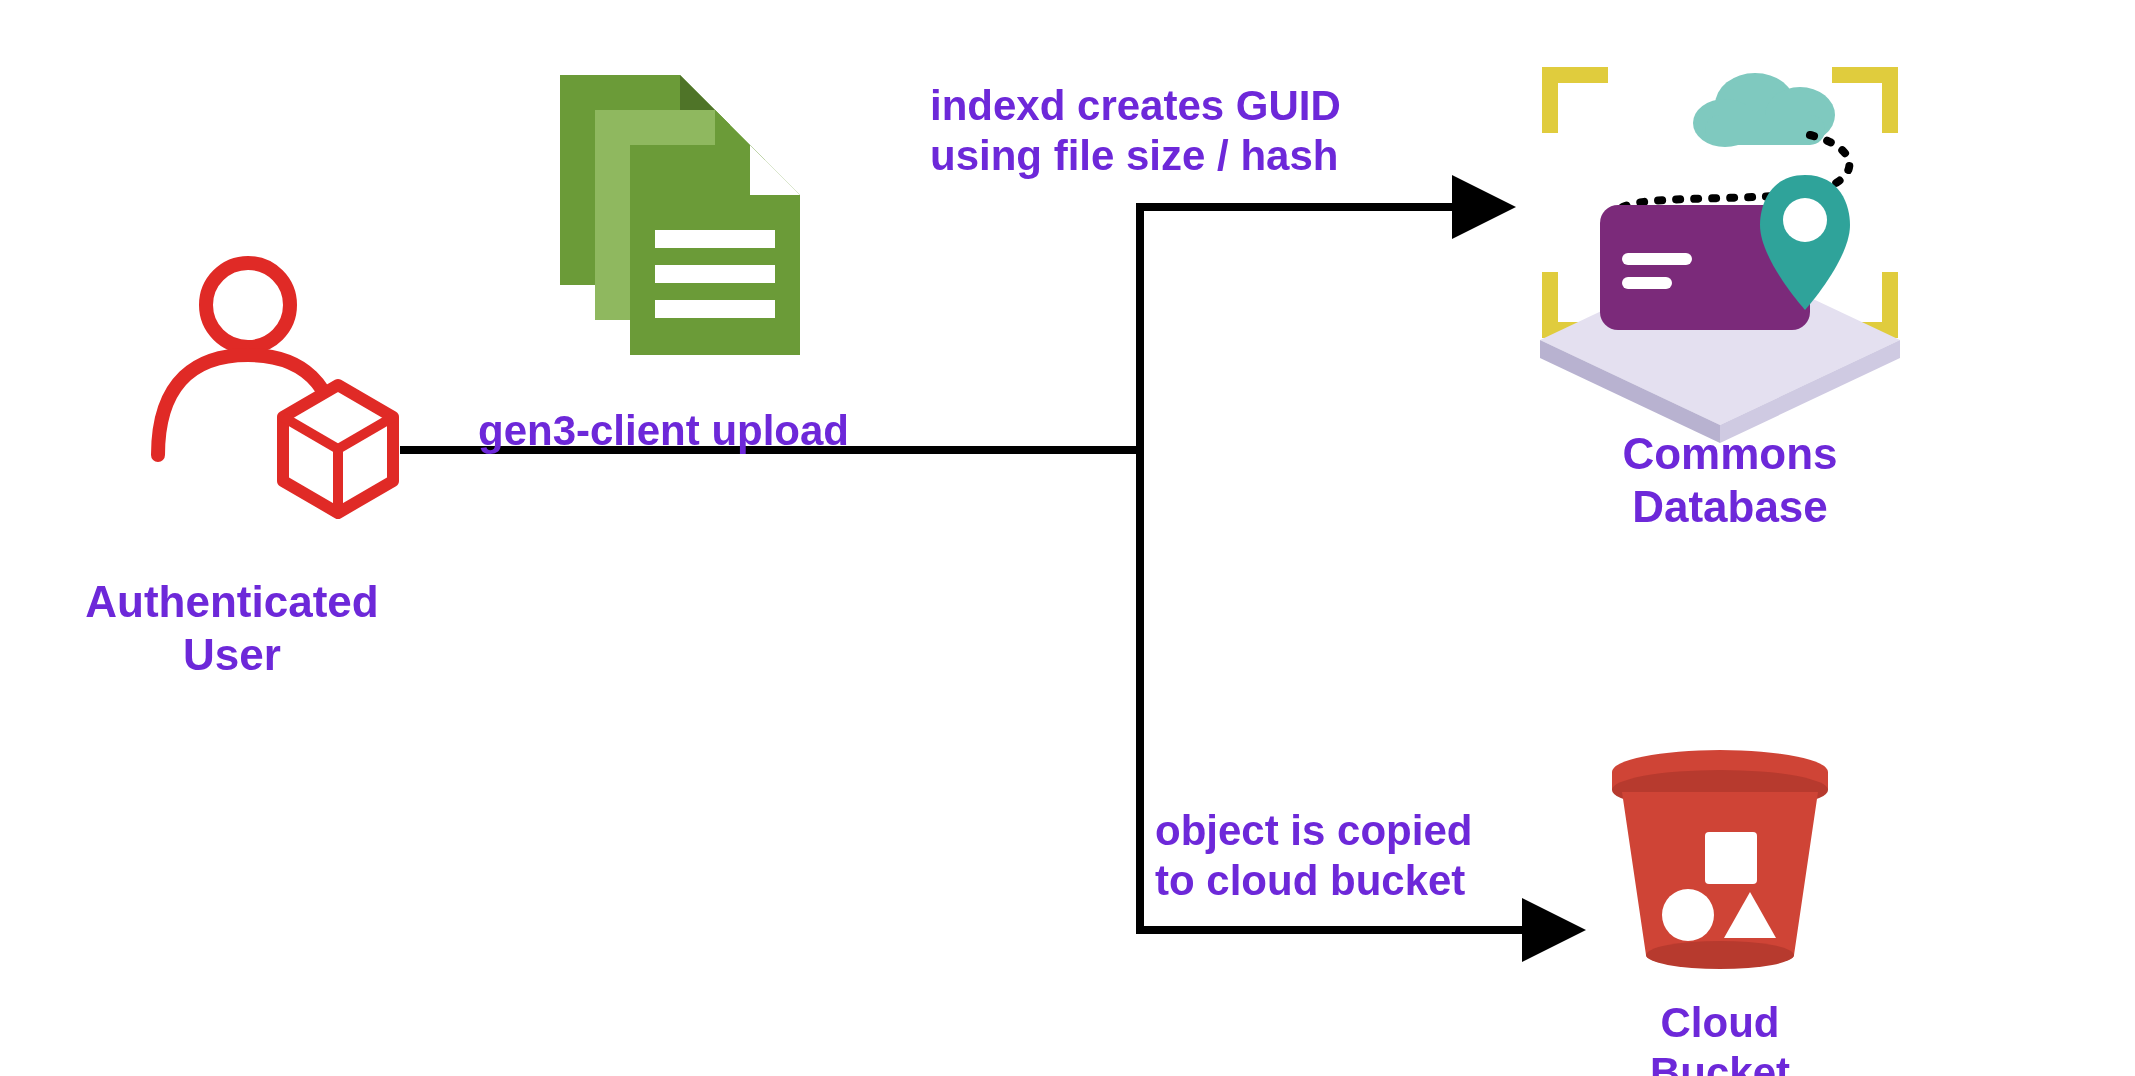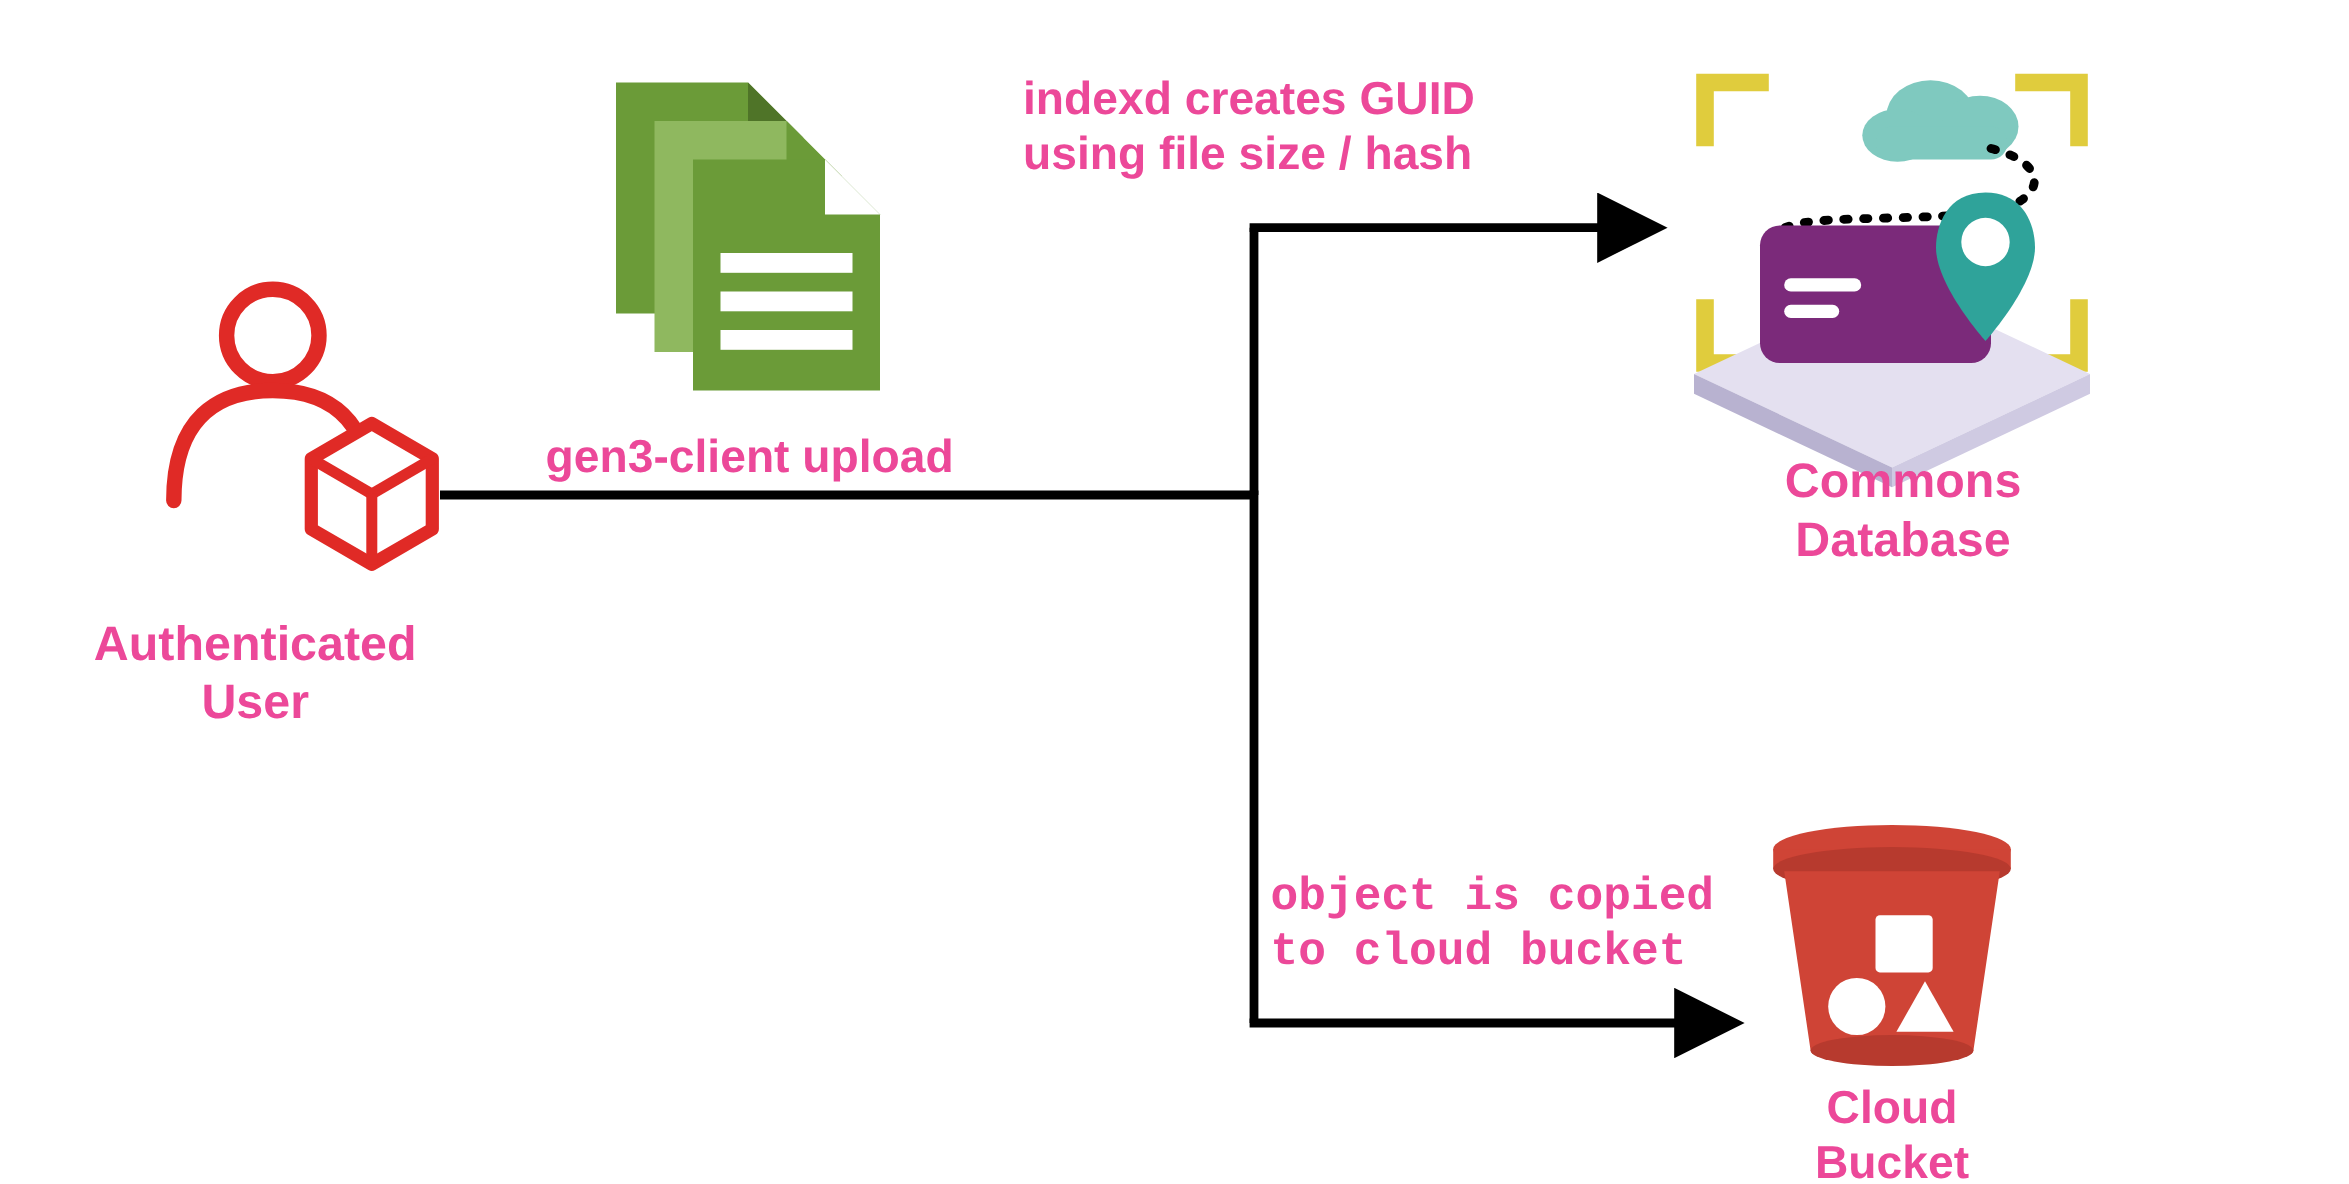--- a/index.html
+++ b/index.html
@@ -11,24 +11,25 @@
     font-family: Arial, Helvetica, sans-serif;
   }
   .stage {
     position: relative;
     width: 2135px;
     height: 1076px;
   }
   .label {
     position: absolute;
     font-weight: 700;
-    color: #ec4899;
+    color: #6d28d9;
     text-align: center;
     line-height: 1.2;
     white-space: pre;
+    margin-top: 16px;
   }
   svg {
     position: absolute;
     top: 0;
     left: 0;
   }
 </style>
 </head>
 <body>
 
@@ -149,21 +150,21 @@
 
     <line x1="1140" y1="450" x2="1140" y2="207" stroke="#000" stroke-width="8"></line>
 
     <line x1="1136" y1="207" x2="1500" y2="207" stroke="#000" stroke-width="8" marker-end="url(#arrowhead)"></line>
 
     <line x1="1140" y1="446" x2="1140" y2="930" stroke="#000" stroke-width="8"></line>
 
     <line x1="1136" y1="930" x2="1570" y2="930" stroke="#000" stroke-width="8" marker-end="url(#arrowhead)"></line>
   </svg>
 
-  <div class="label" style="left:496px; top:390px; width:520px; font-size:42px; text-align:left;">gen3-client upload</div>
+  <div class="label" style="left:478px; top:390px; width:520px; font-size:42px; text-align:left;">gen3-client upload</div>
 
   <div class="label" style="left:930px; top:65px; width:560px; font-size:42px; text-align:left;">indexd creates GUID
 using file size / hash</div>
 
-  <div class="label" style="left:1155px; top:790px; width:440px; font-size:42px; text-align:left;font-family:Liberation Mono, monospace;">object is copied
+  <div class="label" style="left:1155px; top:790px; width:440px; font-size:42px; text-align:left;">object is copied
 to cloud bucket</div>
 
 </div>
 
 </body></html>

